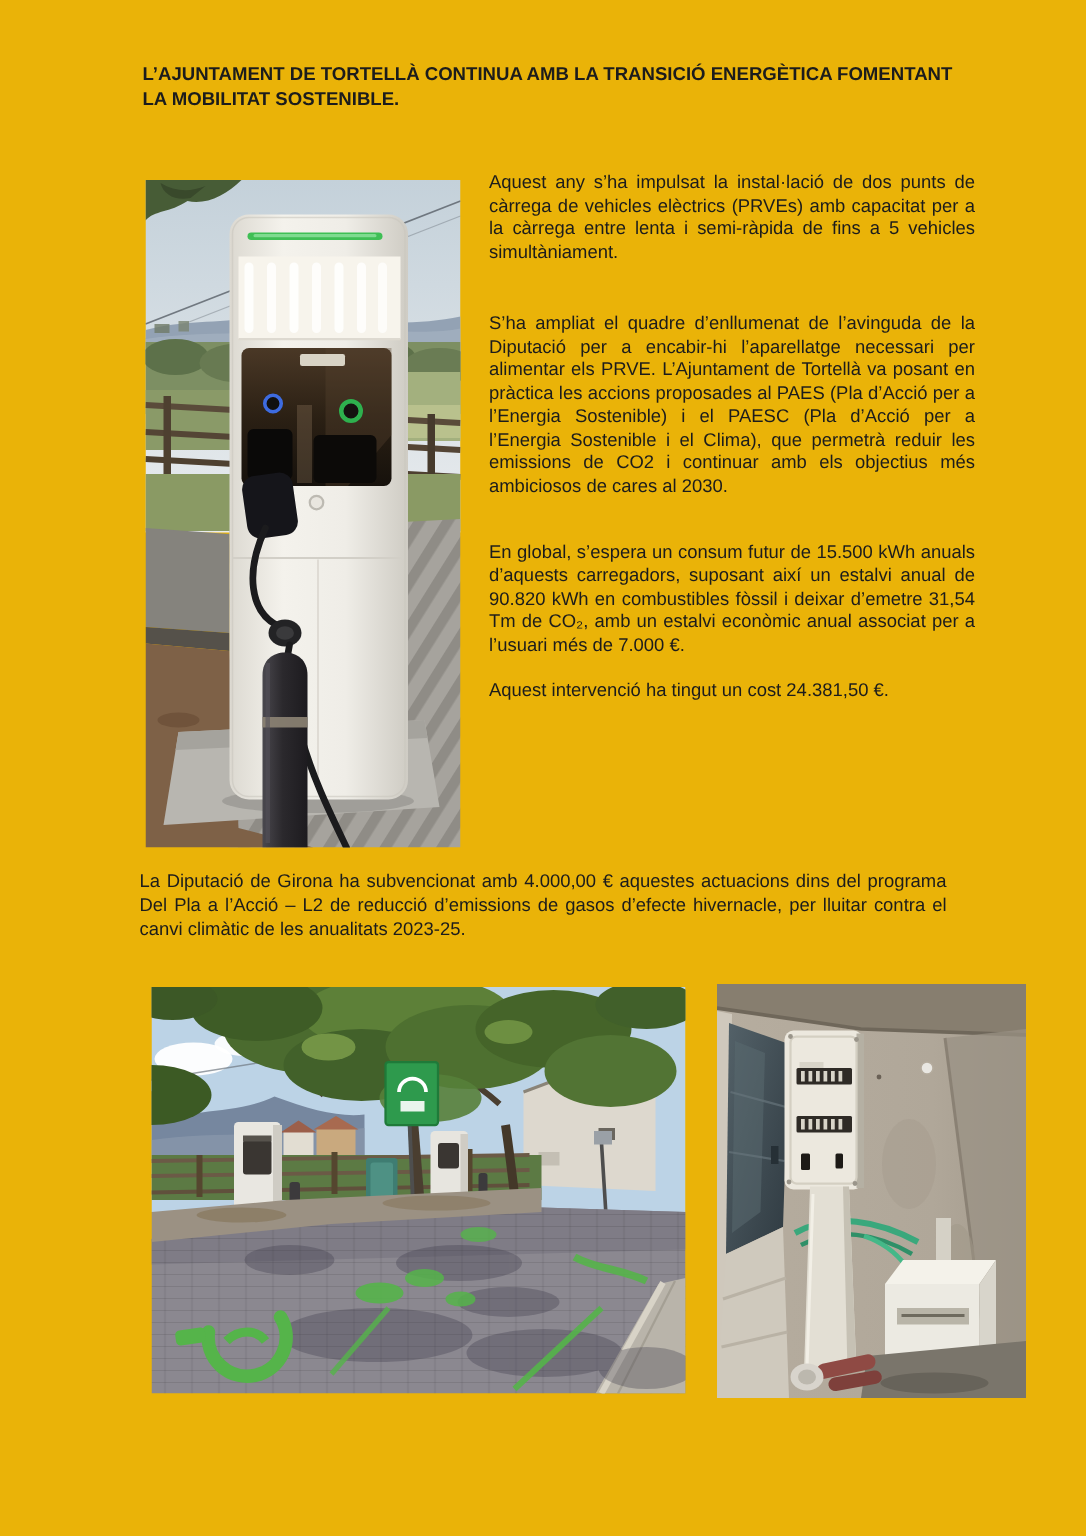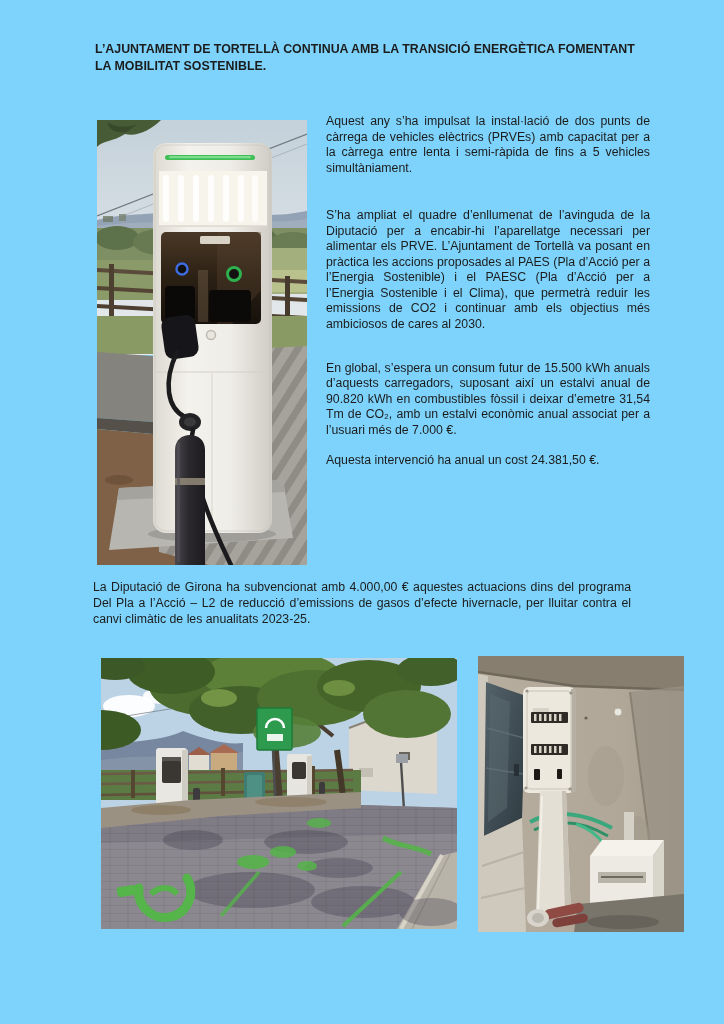--- a/index.html
+++ b/index.html
@@ -1,17 +1,17 @@
 <!DOCTYPE html>
 <html><head>
 <meta charset="utf-8">
 <style>
   html,body{margin:0;padding:0;background:#ffffff;}
   .page{
-    position:relative;width:724px;height:1024px;background:#7dd3fc;overflow:hidden;
+    position:relative;width:724px;height:1024px;background:#eab308;overflow:hidden;
     font-family:"Liberation Sans","DejaVu Sans",sans-serif;color:#1c1c1c;margin:0 auto;
   }
   .title{position:absolute;left:95px;top:41px;font-weight:bold;font-size:12.4px;line-height:17px;margin:0;}
   .title-line{display:block;white-space:nowrap;}
   .text-col{position:absolute;left:326px;top:114px;width:324px;font-size:12.3px;line-height:15.55px;text-align:justify;}
   .text-col p{margin:0;}
   .text-col p.p2{margin-top:32px;}
   .text-col p.p3{margin-top:29px;}
   .text-col p.p4{margin-top:28px;}
   .text-col p.p5{margin-top:15px;text-align:left;}
@@ -154,21 +154,21 @@
         <rect x="78" y="358" width="30" height="7" fill="#8d8474" opacity="0.9"></rect>
         <rect x="80" y="322" width="3" height="120" fill="#55525a" opacity="0.6"></rect>
       </g>
     </svg>
   </figure>
 
   <div class="text-col">
     <p class="p1">Aquest any s’ha impulsat la instal·lació de dos punts de càrrega de vehicles elèctrics (PRVEs) amb capacitat per a la càrrega entre lenta i semi-ràpida de fins a 5 vehicles simultàniament.</p>
     <p class="p2">S’ha ampliat el quadre d’enllumenat de l’avinguda de la Diputació per a encabir-hi l’aparellatge necessari per alimentar els PRVE. L’Ajuntament de Tortellà va posant en pràctica les accions proposades al PAES (Pla d’Acció per a l’Energia Sostenible) i el PAESC (Pla d’Acció per a l’Energia Sostenible i el Clima), que permetrà reduir les emissions de CO2 i continuar amb els objectius més ambiciosos de cares al 2030.</p>
     <p class="p4">En global, s’espera un consum futur de 15.500 kWh anuals d’aquests carregadors, suposant així un estalvi anual de 90.820 kWh en combustibles fòssil i deixar d’emetre 31,54 Tm de CO₂, amb un estalvi econòmic anual associat per a l’usuari més de 7.000 €.</p>
-    <p class="p5">Aquesta intervenció ha anual un cost 24.381,50 €.</p>
+    <p class="p5">Aquest intervenció ha tingut un cost 24.381,50 €.</p>
   </div>
 
   <p class="closing">La Diputació de Girona ha subvencionat amb 4.000,00 € aquestes actuacions dins del programa Del Pla a l’Acció – L2 de reducció d’emissions de gasos d’efecte hivernacle, per lluitar contra el canvi climàtic de les anualitats 2023-25.</p>
 
   <figure class="photo-parking" aria-label="ev-parking-area-photo">
     <svg viewBox="0 0 356 271" xmlns="http://www.w3.org/2000/svg">
       <defs>
         <pattern id="p-brick" patternUnits="userSpaceOnUse" width="18" height="8">
           <rect width="18" height="8" fill="none"></rect>
           <line x1="0" y1="8" x2="18" y2="8" stroke="#000000" stroke-opacity="0.12" stroke-width="1"></line>

